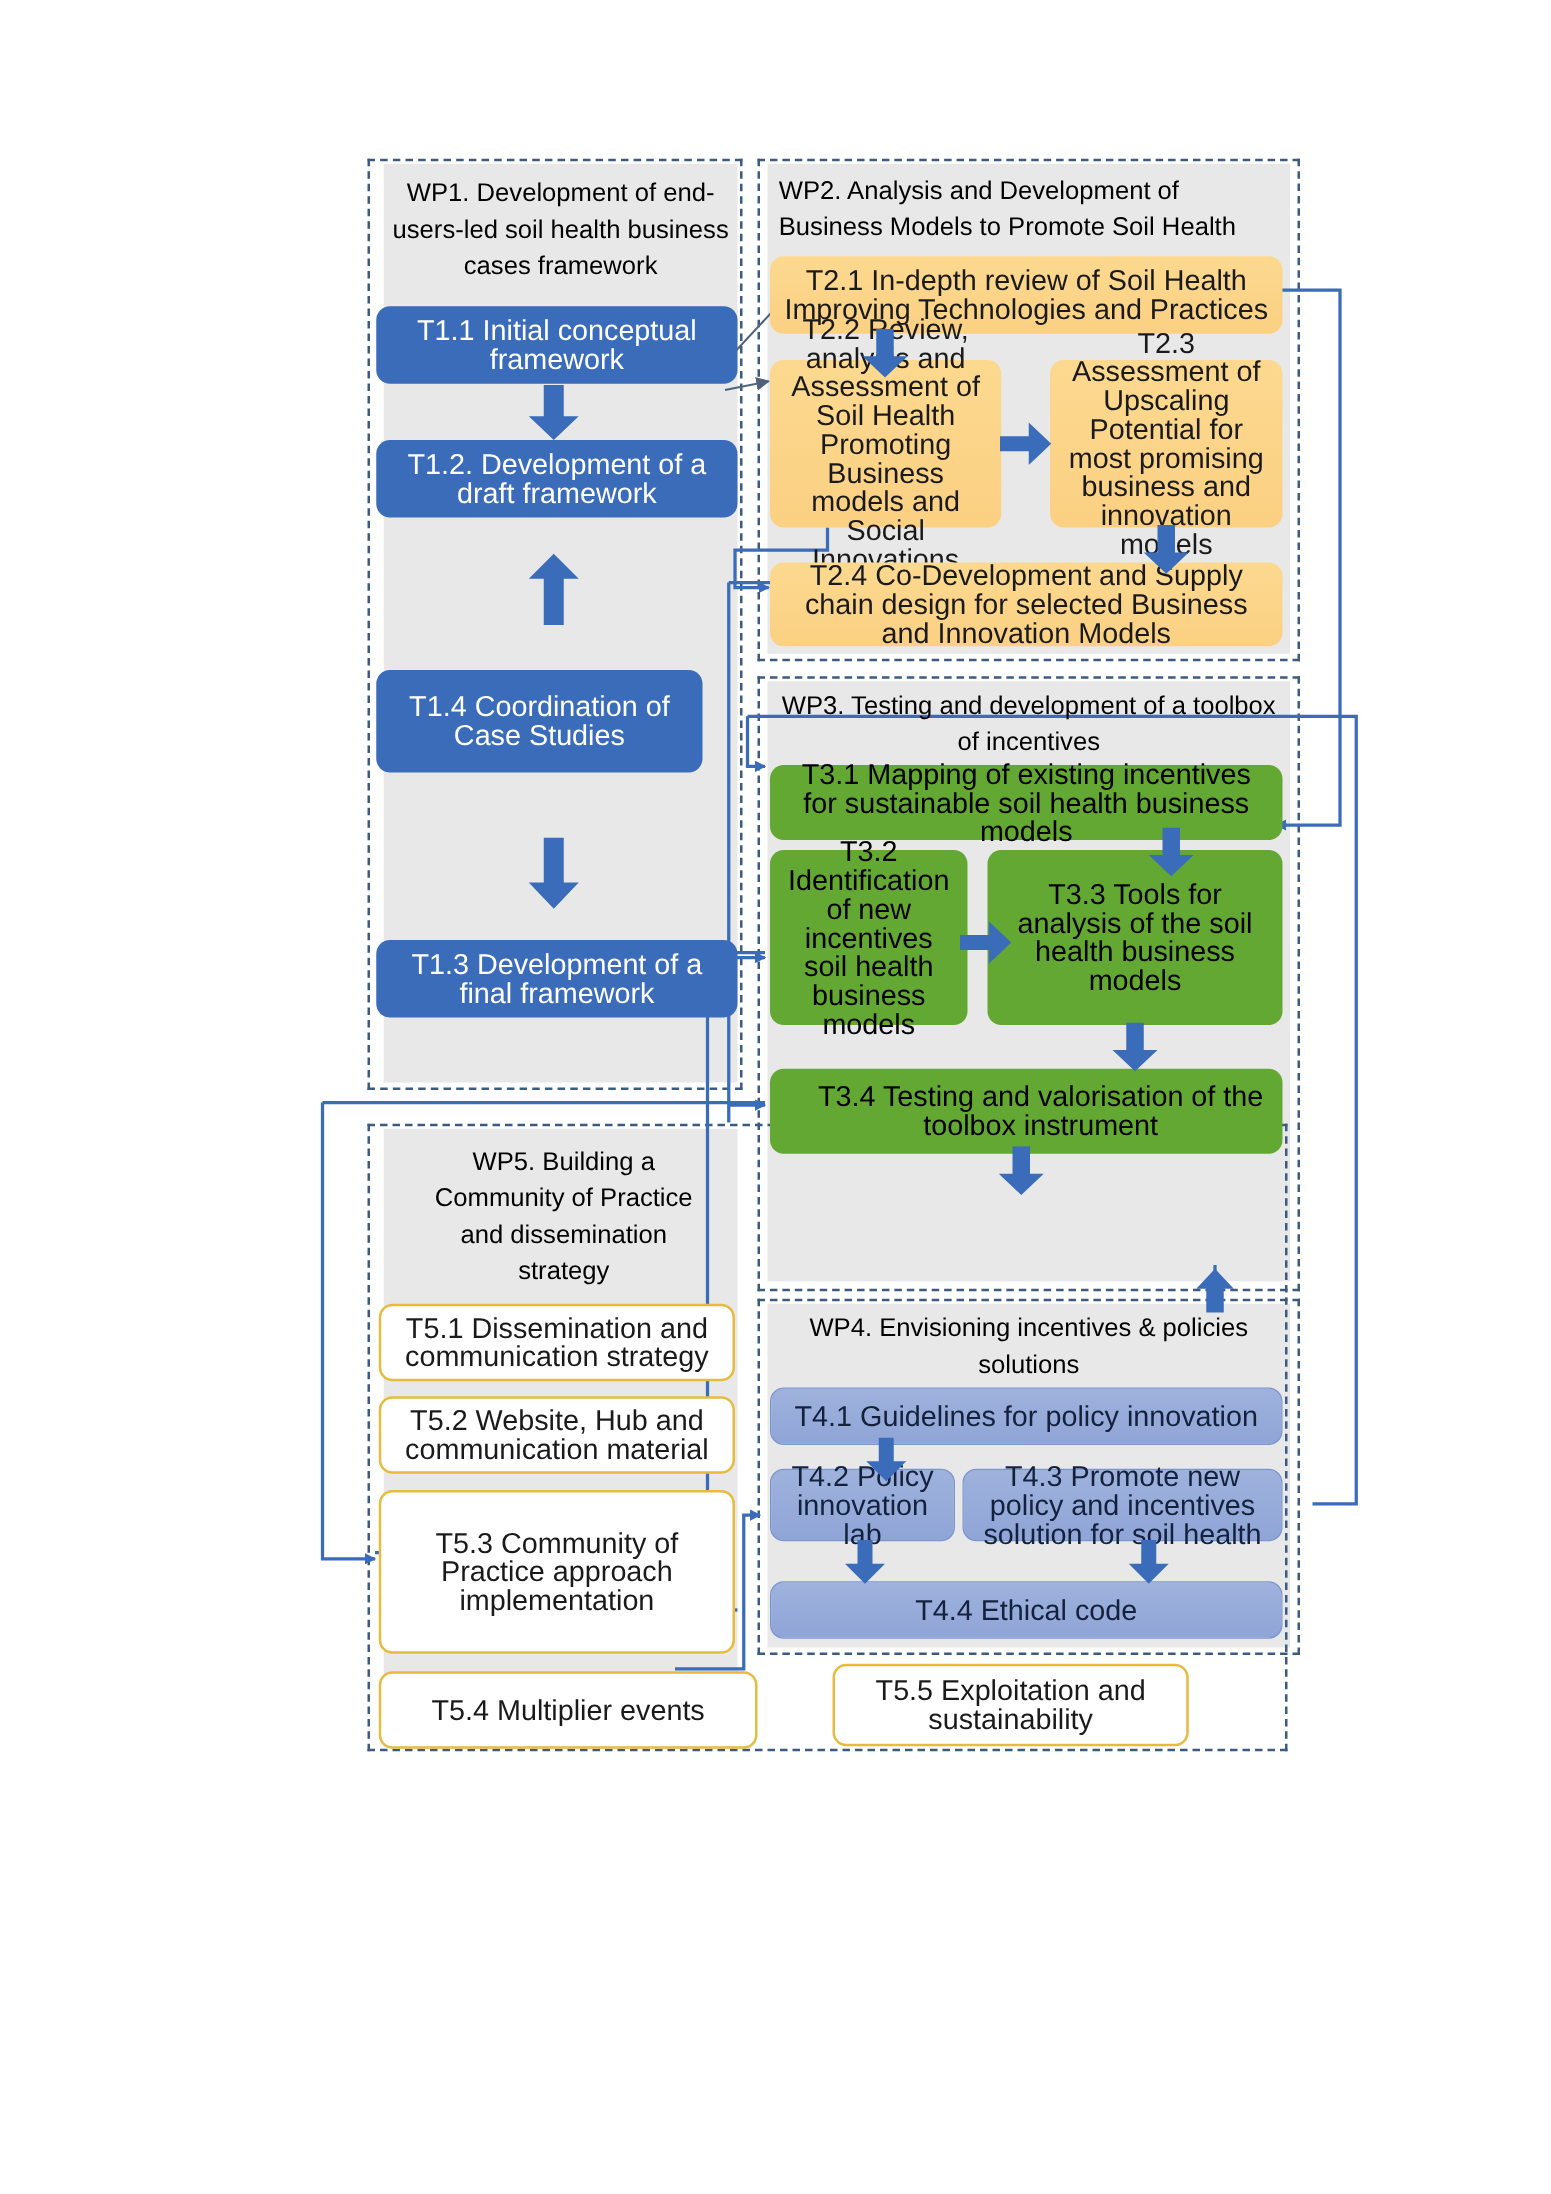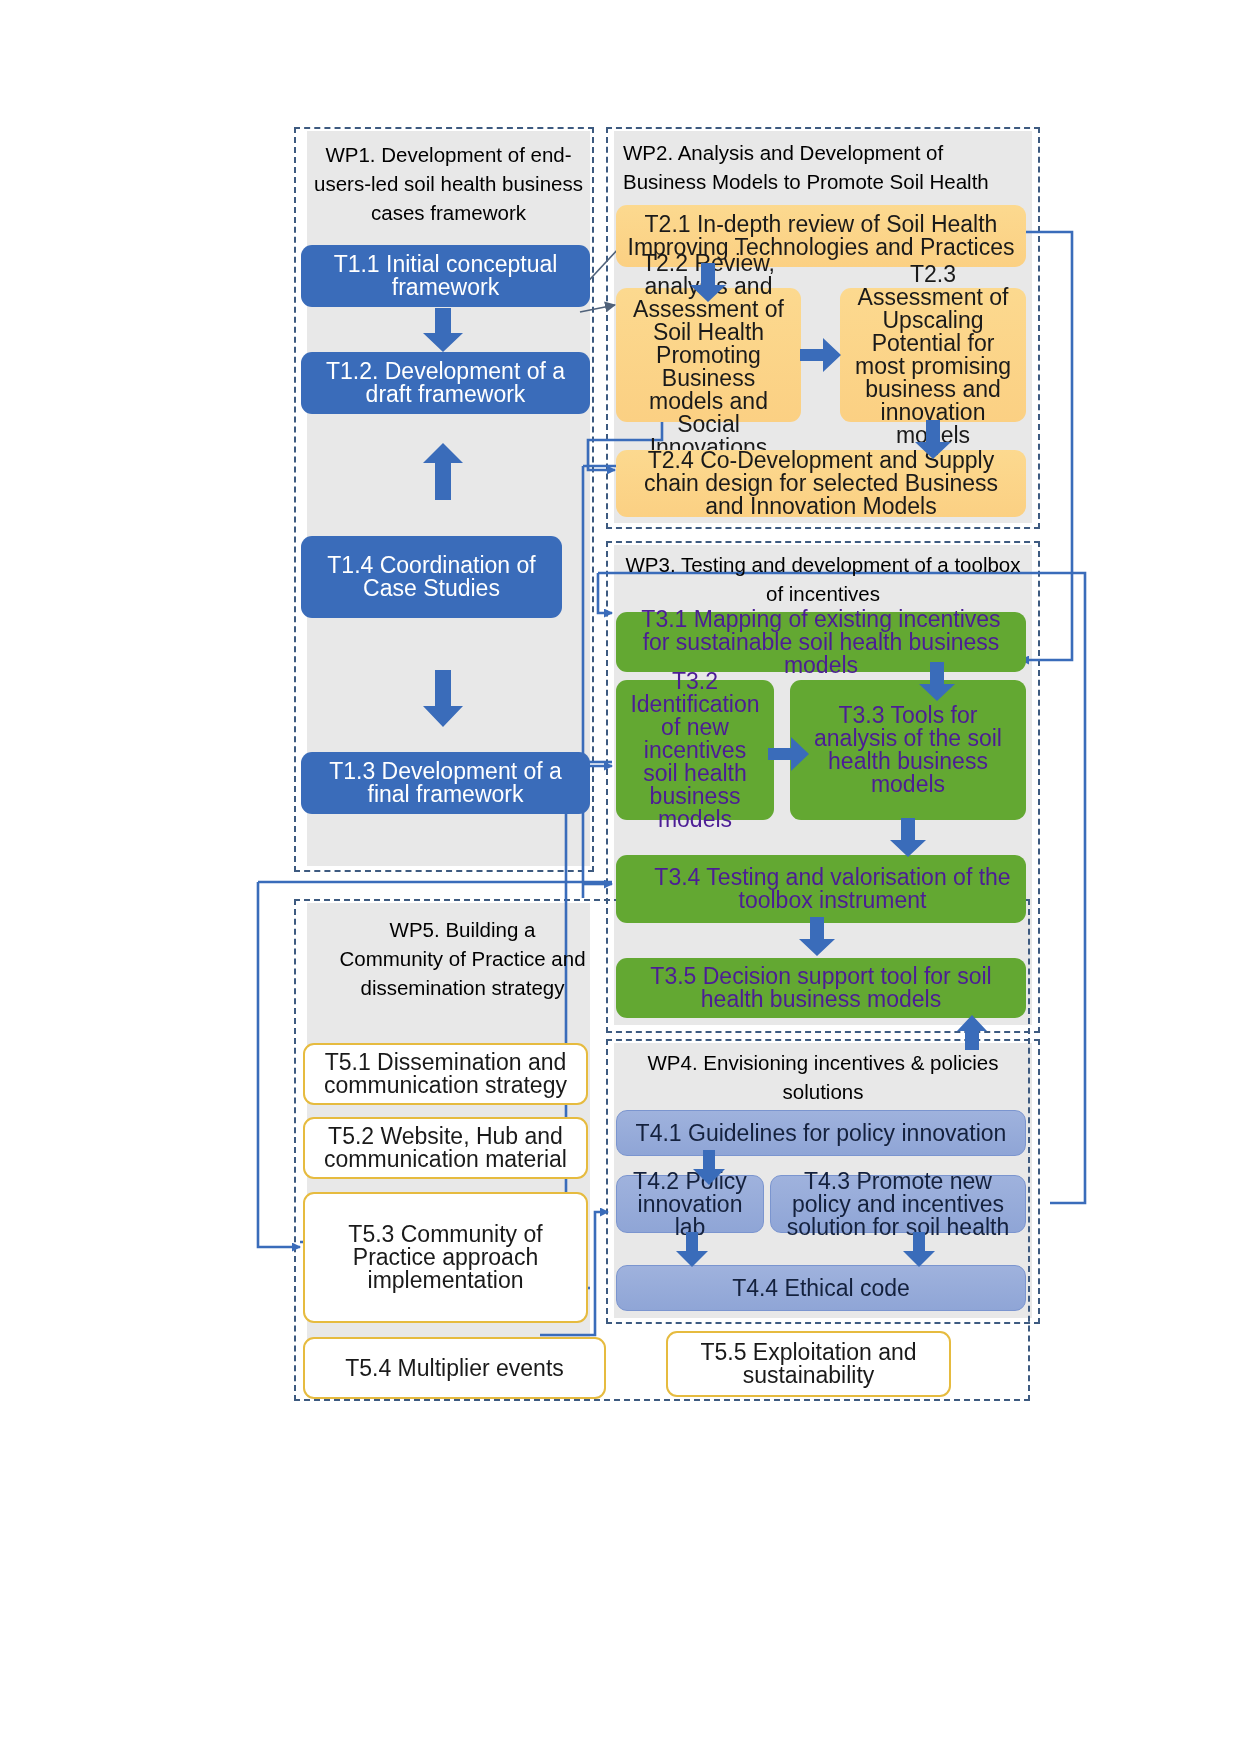--- a/index.html
+++ b/index.html
@@ -49,21 +49,21 @@
     text-align: center;
     font-size: 23px;
     line-height: 23px;
     padding: 4px 9px;
     z-index: 7;
   }
   .task span { display: block; width: 100%; }
   .t-blue  { background: #3a6cba; color: #ffffff; }
   .t-amber { background: #fbd38d; color: #1a1a1a;
              background: linear-gradient(180deg,#fcd98f 0%,#fbd083 100%); }
-  .t-green { background: #5ba431; color: #4c1d95;
+  .t-green { background: #5ba431; color: #000000;
              background: #63a832; }
   .t-peri  { background: #93a9d8; color: #14213d;
              background: linear-gradient(180deg,#9fb2dd 0%,#8fa5d6 100%);
              border: 1px solid #7b95cf; }
   .t-white { background: #ffffff; color: #1a1a1a;
              border: 2px solid #e6bb3f; }
   
   .blockarrow { position: absolute; z-index: 8; }
 </style>
 </head>
@@ -210,23 +210,20 @@
       </svg>
   </div>
   <div class="task t-green" style="left:616px;top:855px;width:410px;height:68px;padding-left:32px;">
     <span>T3.4 Testing and valorisation of the toolbox instrument</span>
   </div>
   <div class="blockarrow" style="left:795px;top:917px;width:44px;height:40px;">
     <svg width="44" height="40" viewBox="0 0 44 40">
         <path d="M15,0 L29,0 L29,22 L40,22 L22,39 L4,22 L15,22 Z" fill="#3a6cba"></path>
       </svg>
   </div>
-  <div class="task t-green" style="left:616px;top:958px;width:410px;height:60px;">
-    <span>T3.5 Decision support tool for soil health business models</span>
-  </div>
 
   <div class="wp-body" style="left:614px;top:1043px;width:418px;height:275px;"></div>
   <div class="wp-frame" style="left:606px;top:1039px;width:434px;height:285px;"></div>
   <div class="wp-title" style="left:617px;top:1048px;width:412px;">WP4. Envisioning incentives &amp; policies solutions</div>
 
   <div class="task t-peri" style="left:616px;top:1110px;width:410px;height:46px;">
     <span>T4.1 Guidelines for policy innovation</span>
   </div>
   <div class="blockarrow" style="left:690px;top:1150px;width:38px;height:36px;">
     <svg width="38" height="36" viewBox="0 0 38 36">
@@ -254,21 +251,21 @@
   </div>
 
   <div class="blockarrow" style="left:955px;top:1015px;width:34px;height:36px;">
     <svg width="34" height="36" viewBox="0 0 34 36">
         <path d="M17,0 L32,16 L24,16 L24,35 L10,35 L10,16 L2,16 Z" fill="#3a6cba"></path>
       </svg>
   </div>
 
   <div class="wp-body" style="left:307px;top:903px;width:283px;height:494px;"></div>
   <div class="wp-frame" style="left:294px;top:899px;width:736px;height:502px;"></div>
-  <div class="wp-title" style="left:307px;top:915px;width:283px;padding-left:28px;">WP5. Building a Community of Practice and dissemination strategy</div>
+  <div class="wp-title" style="left:307px;top:915px;width:260px;padding-left:28px;">WP5. Building a Community of Practice and dissemination strategy</div>
 
   <div class="task t-white" style="left:303px;top:1043px;width:285px;height:62px;">
     <span>T5.1 Dissemination and communication strategy</span>
   </div>
   <div class="task t-white" style="left:303px;top:1117px;width:285px;height:62px;">
     <span>T5.2 Website, Hub and communication material</span>
   </div>
   <div class="task t-white" style="left:303px;top:1192px;width:285px;height:131px;">
     <span>T5.3 Community of Practice approach implementation</span>
   </div>

